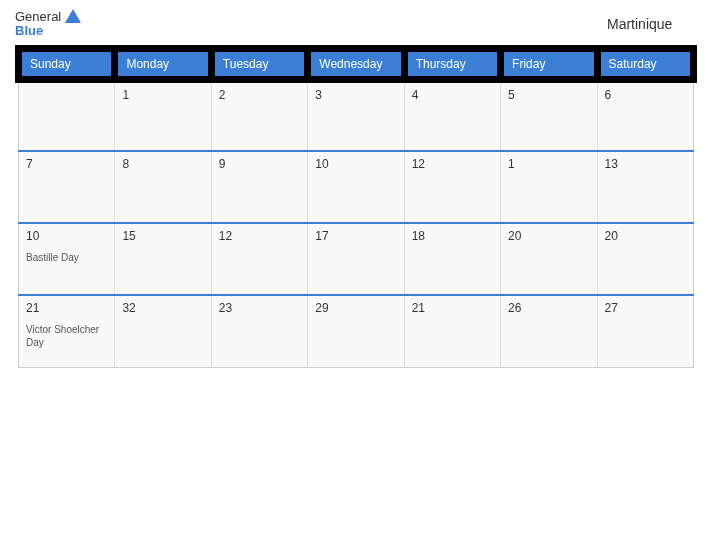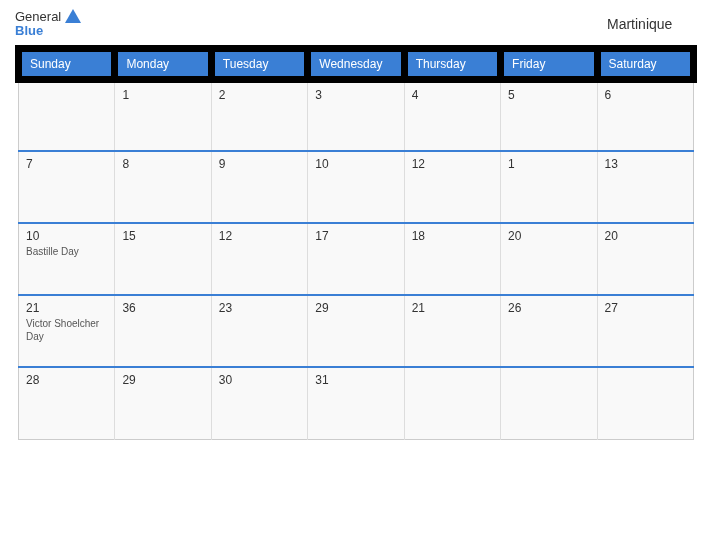--- a/index.html
+++ b/index.html
@@ -94,21 +94,21 @@
 
     .day-number {
       font-size: 12px;
       color: #333;
       display: block;
     }
 
     .day-event {
       font-size: 10px;
       color: #555;
-      margin-top: 2px;
+      margin-top: 8px;
       display: block;
       line-height: 1.3;
     }
 
     .logo-wrapper {
       display: flex;
       flex-direction: column;
       line-height: 1.2;
     }
 
@@ -225,49 +225,32 @@
         <td>
           <span class="day-number">20</span>
         </td>
       </tr>
       <tr>
         <td>
           <span class="day-number">21</span>
           <span class="day-event">Victor Shoelcher Day</span>
         </td>
         <td>
-          <span class="day-number">36</span>
+          <span class="day-number">32</span>
         </td>
         <td>
           <span class="day-number">23</span>
         </td>
         <td>
           <span class="day-number">29</span>
         </td>
         <td>
           <span class="day-number">21</span>
         </td>
         <td>
           <span class="day-number">26</span>
         </td>
         <td>
           <span class="day-number">27</span>
         </td>
-      </tr>
-      <tr>
-        <td>
-          <span class="day-number">28</span>
-        </td>
-        <td>
-          <span class="day-number">29</span>
-        </td>
-        <td>
-          <span class="day-number">30</span>
-        </td>
-        <td>
-          <span class="day-number">31</span>
-        </td>
-        <td></td>
-        <td></td>
-        <td></td>
       </tr>
     </tbody>
 </table>
 
 </body></html>

